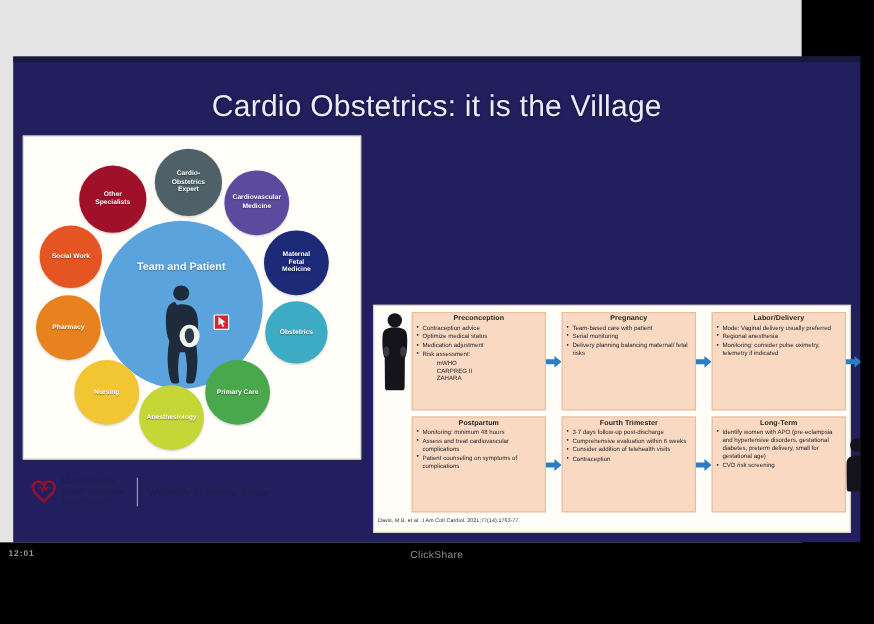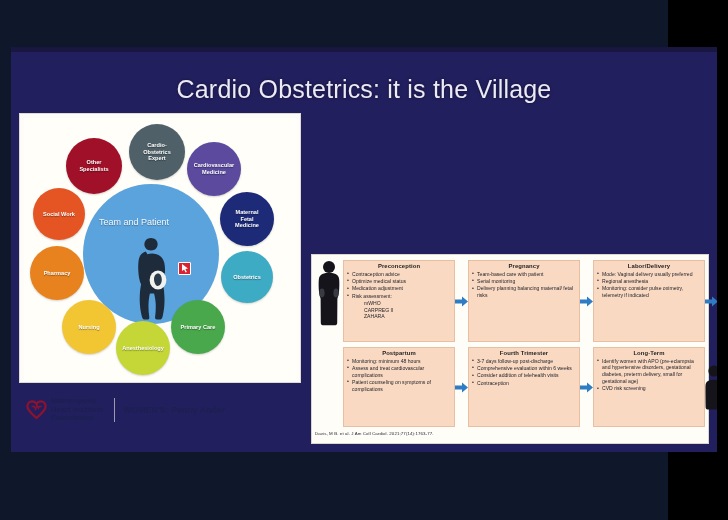--- a/index.html
+++ b/index.html
@@ -5,21 +5,21 @@
   * { box-sizing: border-box; margin: 0; padding: 0; }
   html, body {
     width: 728px; height: 520px;
     background: #000; overflow: hidden;
     font-family: "Liberation Sans", sans-serif;
   }
 
   
   #viewer {
     position: relative; width: 668px; height: 520px;
-    background: #0f172a;
+    background: #e5e5e5;
     padding-left: 36px;
   }
 
   
   #slide {
     position: absolute; left: 11px; top: 47px;
     width: 706px; height: 405px;
     background: #221f5e;
     overflow: hidden;
   }
@@ -59,23 +59,23 @@
     background: #5ba3dc;
   }
   .hub-label {
     position: absolute; left: 0; top: 17px; width: 100%;
     text-align: center; color: #fff;
     font-size: 13.5px; font-weight: bold;
     text-shadow: 0 1px 1px rgba(0,0,0,.35);
     line-height: 1.05;
   }
   .hub-sub {
-    position: absolute; left: 16px; top: 33px; width: 100%;
-    color: #f2f8fd;
-    font-size: 9px; font-weight: normal;
+    position: absolute; left: 0; top: 33px; width: 100%;
+    text-align: center; color: #f2f8fd;
+    font-size: 9px; font-weight: bold;
     text-shadow: 0 1px 1px rgba(0,0,0,.3);
   }
   
   .silhouette {
     position: absolute; left: 50%; top: 52px;
     transform: translateX(-50%);
     width: 46px; height: 86px;
   }
 
   .spoke {
@@ -369,14 +369,18 @@
             <path fill="#14141a" d="M16.6 21c-1.3.7-2 2-2.1 3.9-.2 2.6 0 12.6.1 18.5 0 1.4.5 2.1 1.6 2.1h10.6c1.1 0 1.6-.7 1.6-2.1.1-5.9.3-15.9.1-18.5-.1-1.9-.8-3.2-2.1-3.9-3.2-1.5-6.6-1.5-9.8 0z"></path>
           </svg>
         </div>
       </div>
 
       <div id="citation">Davis, M B. et al. J Am Coll Cardiol. 2021;77(14):1763-77.</div>
     </div>
 
   </div>
 
+  <div id="statusbar">
+    <div id="clock">12:01</div>
+    <div id="share-label">ClickShare</div>
+  </div>
 
 </div>
 
 </body></html>

